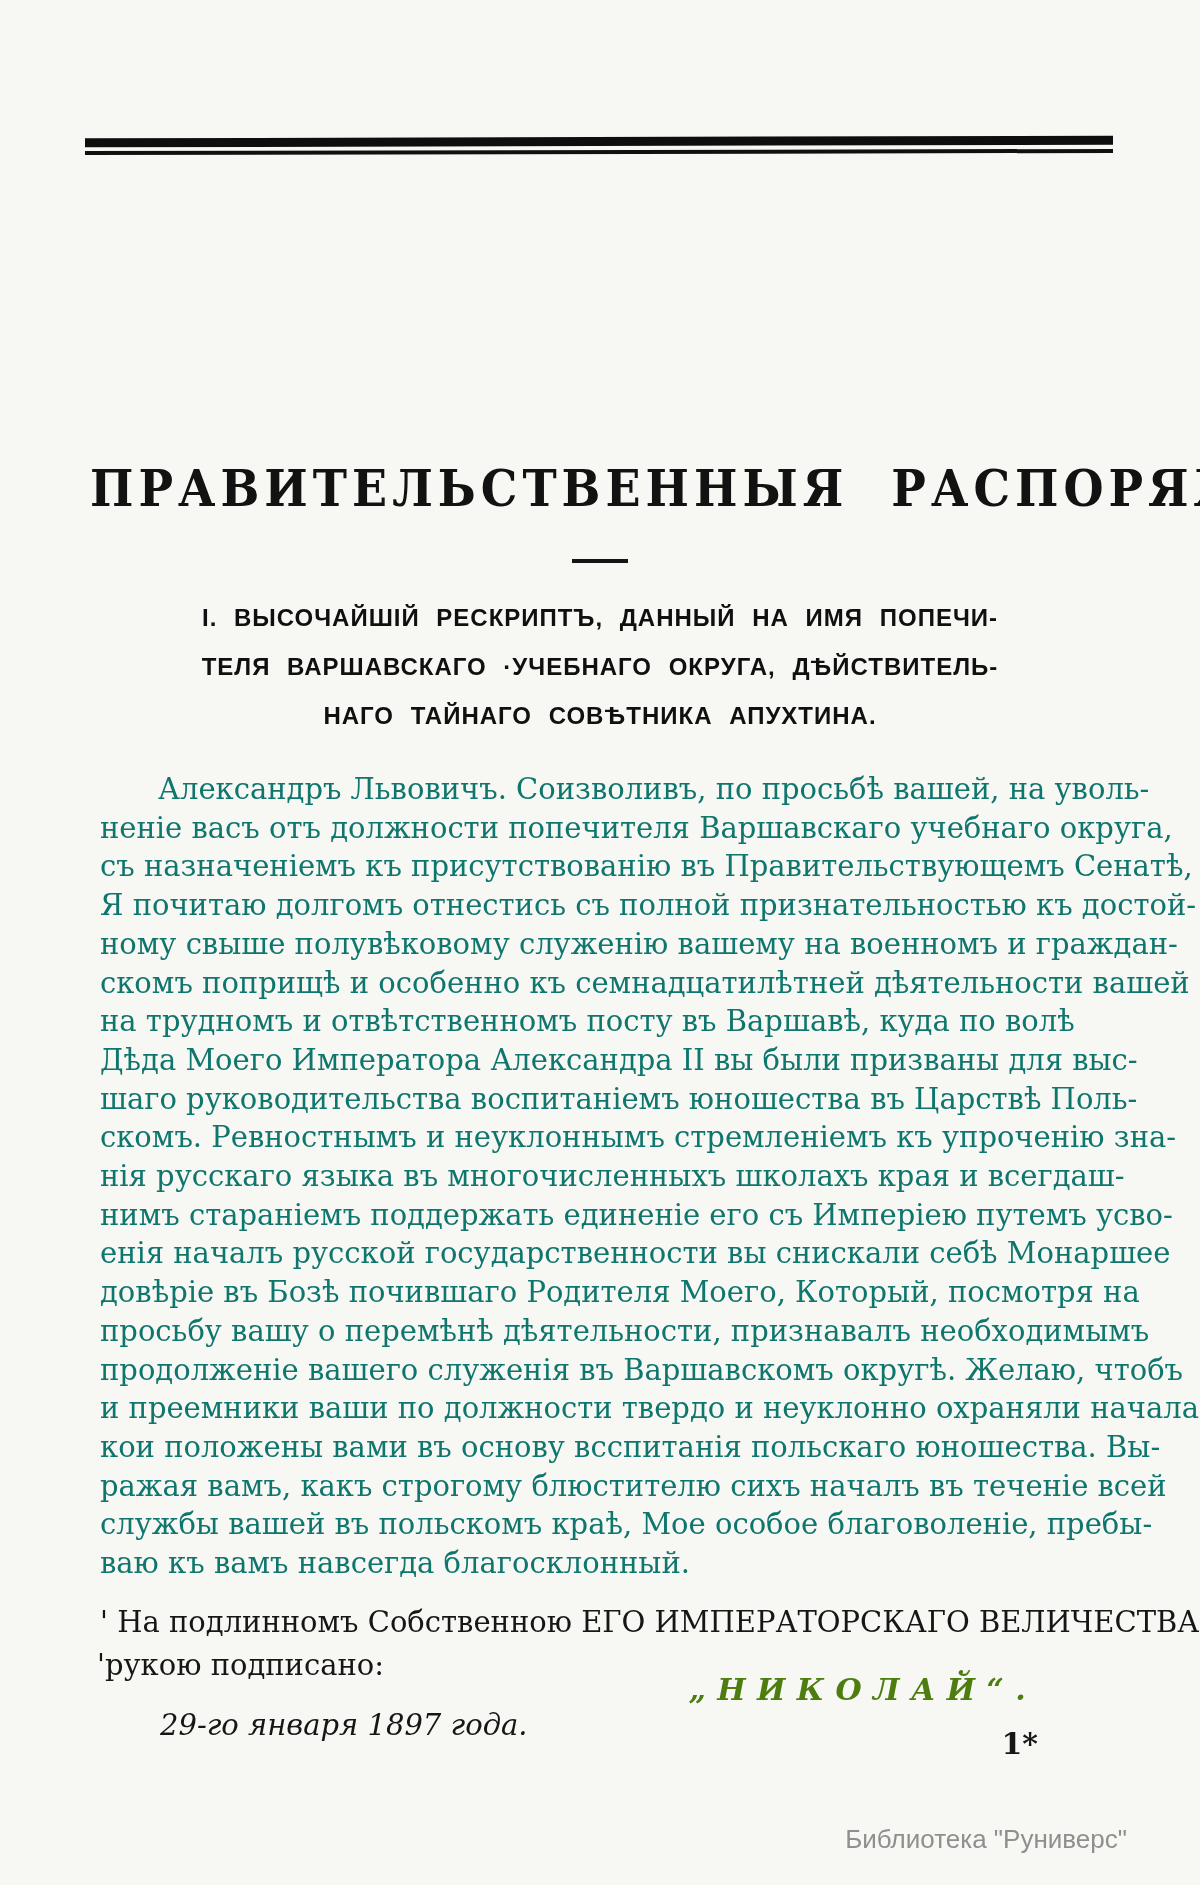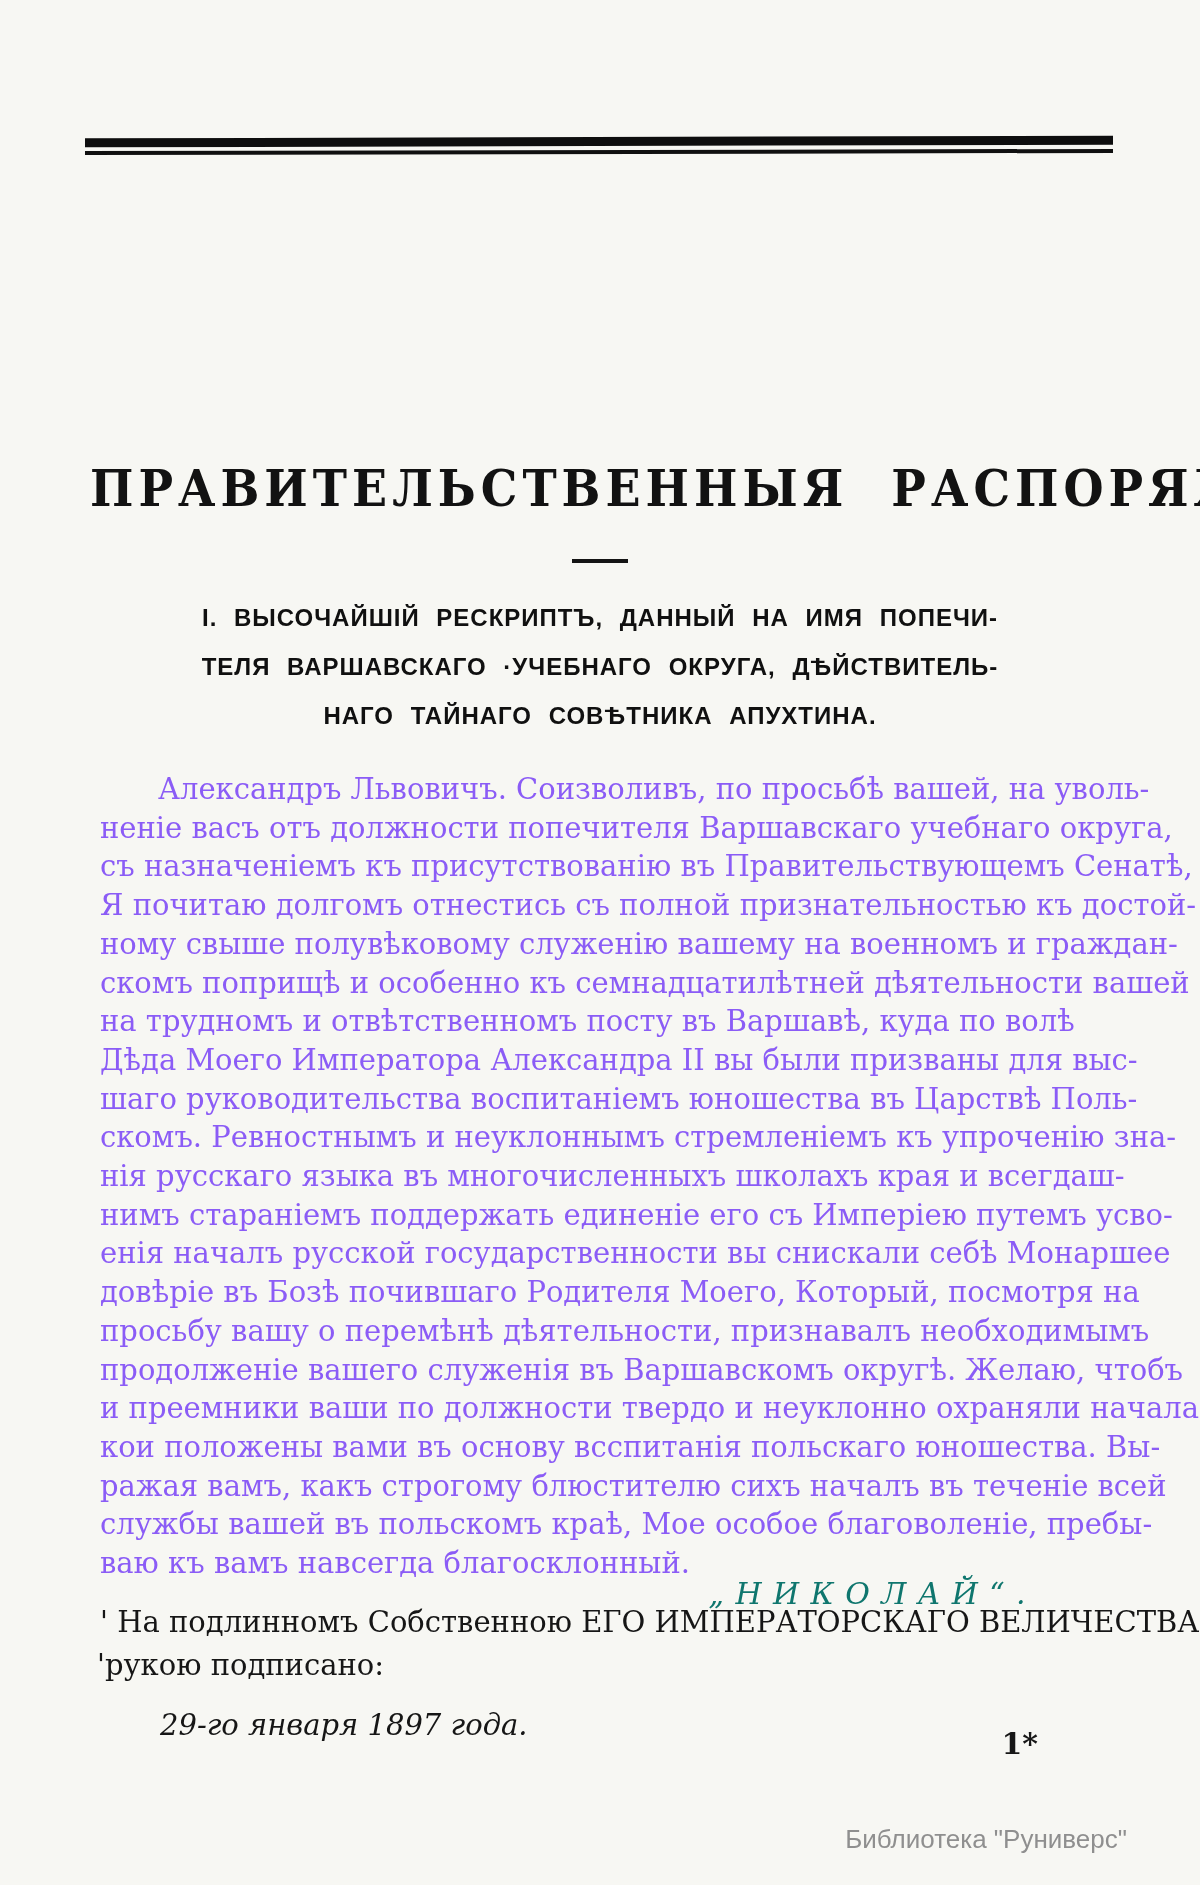--- a/index.html
+++ b/index.html
@@ -77,21 +77,21 @@
     color: #101010;
   }
   
   .body-lines {
     position: absolute;
     left: 100px;
     top: 770px;
     width: 936px;
     font-size: 29px;
     line-height: 38.7px;
-    color: #8b5cf6;
+    color: #0f766e;
   }
   .body-lines > div {
     text-align: justify;
     text-align-last: justify;
     white-space: nowrap;
   }
   .body-lines > div:first-child {
     text-indent: 58px;
   }
   .body-lines > div:last-child {
@@ -111,26 +111,26 @@
   .colophon-line-2 {
     position: absolute;
     left: 97px;
     top: 1648px;
     font-size: 29px;
     text-align: right;
   }
   .signature {
     position: absolute;
     right: 163px;
-    top: 1576px;
+    top: 1672px;
     font-size: 30px;
     font-style: italic;
-    font-weight: normal;
+    font-weight: bold;
     letter-spacing: 0.38em;
-    color: #0f766e;
+    color: #4d7c0f;
   }
   .rescript-date {
     position: absolute;
     left: 160px;
     top: 1708px;
     font-size: 29px;
     font-style: italic;
   }
   .page-marker {
     position: absolute;

